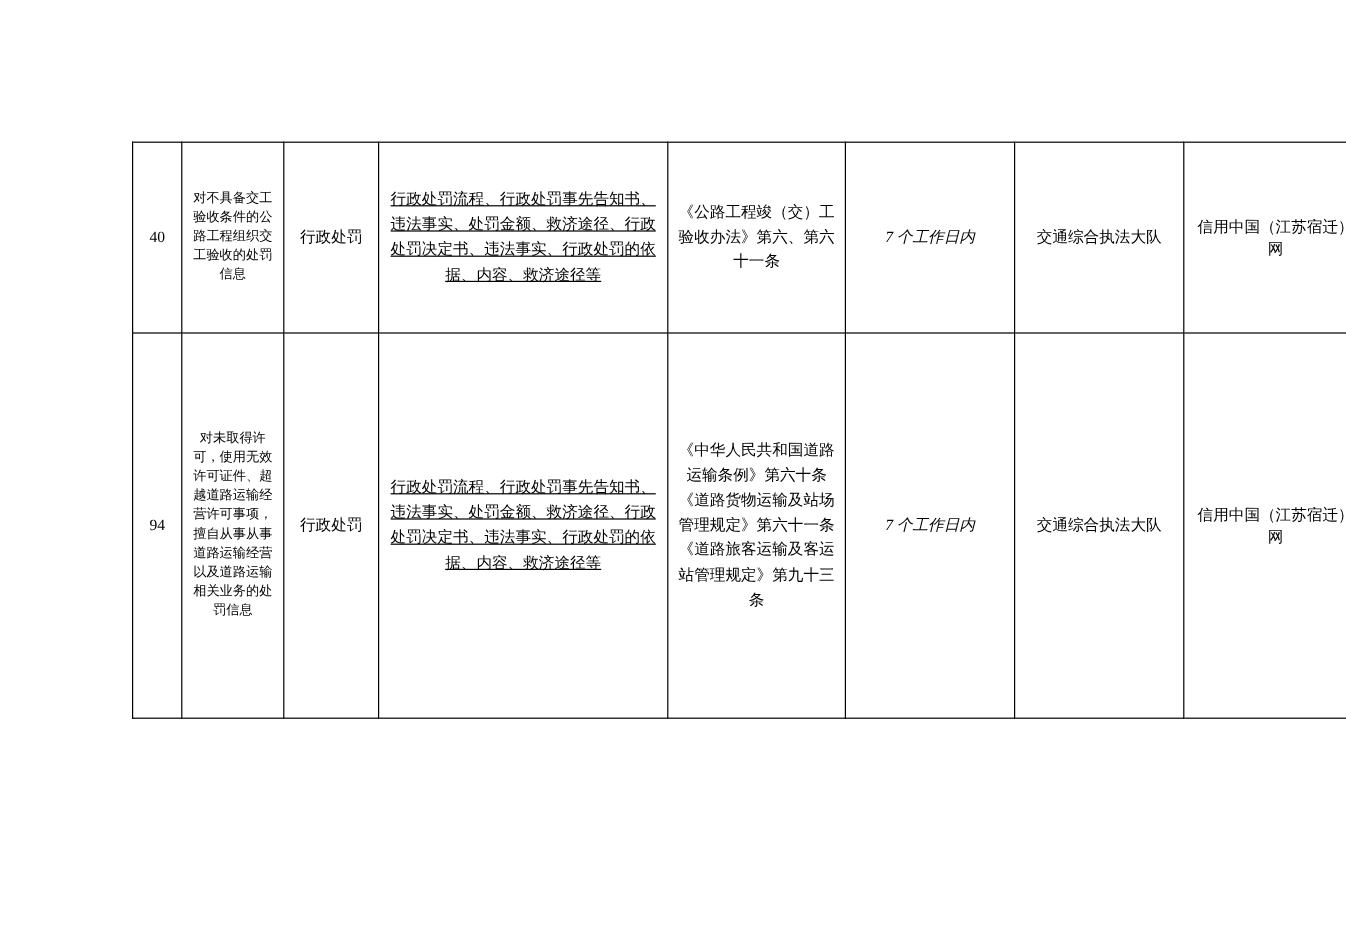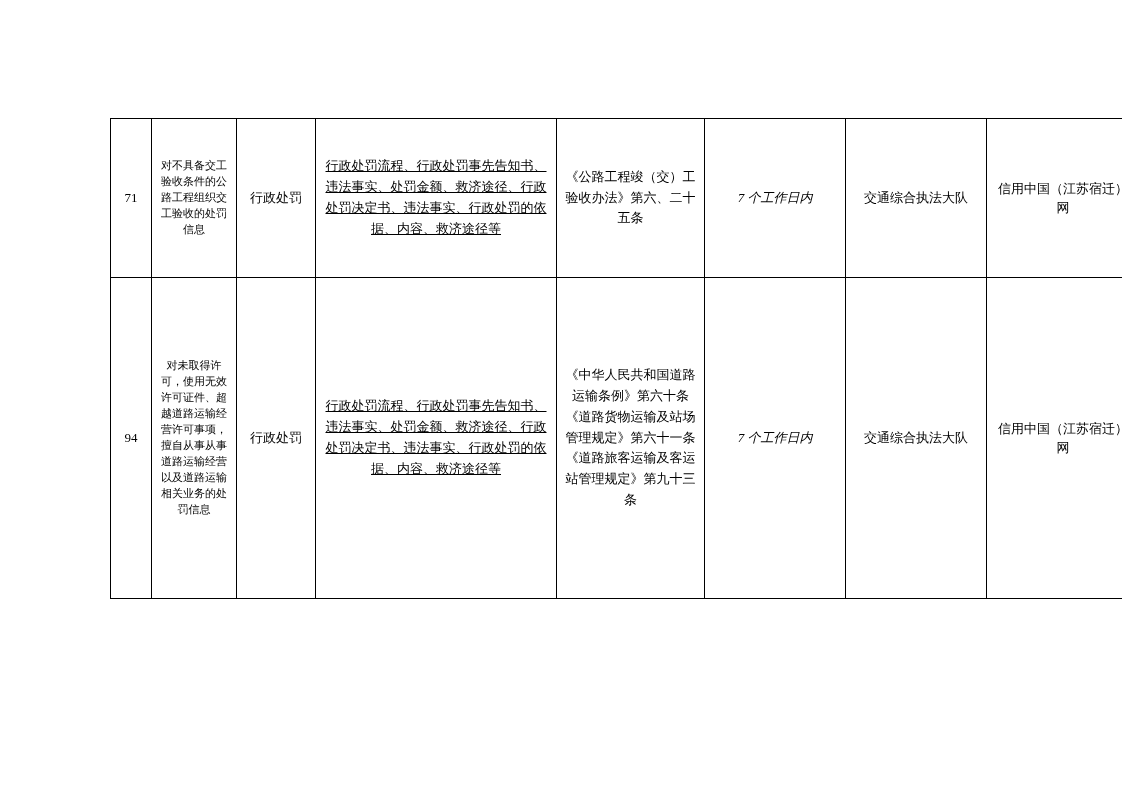--- a/index.html
+++ b/index.html
@@ -92,33 +92,33 @@
 </style>
 </head>
 <body>
 
 <div class="page">
   <div class="table-wrap">
     <table class="doc-table">
       <tbody>
         <tr class="row-71">
           <td class="c-index">
-              <span class="cell-text">71</span>
+              <span class="cell-text">40</span>
             </td>
           <td class="c-name">
               <span class="cell-text">对不具备交工验收条件的公路工程组织交工验收的处罚信息</span>
             </td>
           <td class="c-type">
               <span class="cell-text">行政处罚</span>
             </td>
           <td class="c-items">
               <span class="cell-text">行政处罚流程、行政处罚事先告知书、违法事实、处罚金额、救济途径、行政处罚决定书、违法事实、行政处罚的依据、内容、救济途径等</span>
             </td>
           <td class="c-basis">
-              <span class="cell-text">《公路工程竣（交）工验收办法》第六、二十五条</span>
+              <span class="cell-text">《公路工程竣（交）工验收办法》第六、第六十一条</span>
             </td>
           <td class="c-time">
               <span class="cell-text">7 个工作日内</span>
             </td>
           <td class="c-dept">
               <span class="cell-text">交通综合执法大队</span>
             </td>
           <td class="c-channel">
               <span class="cell-text">信用中国（江苏宿迁）网</span>
             </td>

